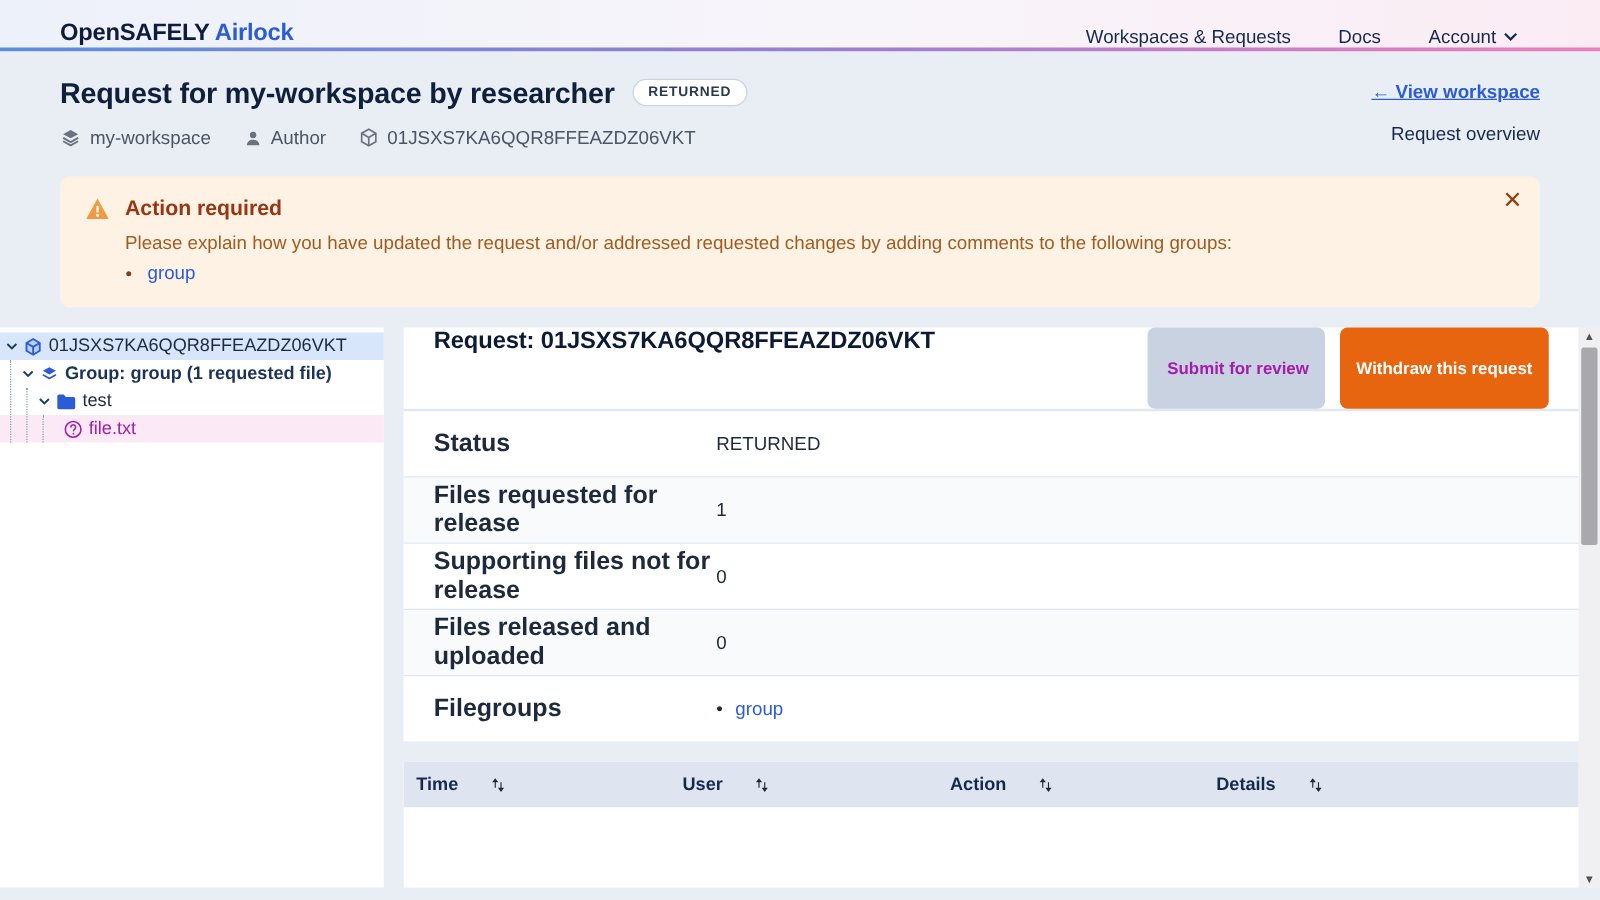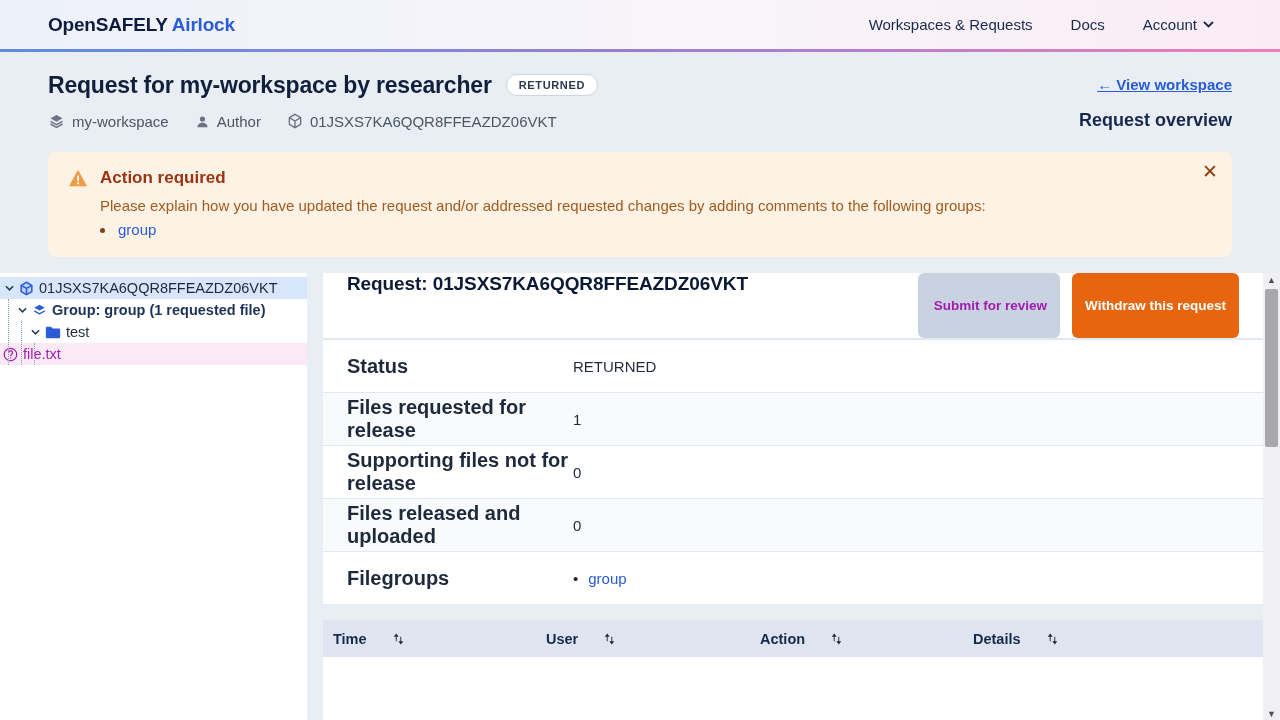--- a/index.html
+++ b/index.html
@@ -1,20 +1,20 @@
 <!DOCTYPE html>
 <html><head>
 <meta charset="utf-8">
 <style>
   * { margin:0; padding:0; box-sizing:border-box; }
   html,body { width:1280px; height:720px; overflow:hidden; }
   body { font-family:"Liberation Sans", sans-serif; background:#e9eef4; color:#1e293b; }
 
   
-  .nav { height:52px; display:flex; align-items:center; justify-content:space-between;
+  .nav { height:41px; display:flex; align-items:flex-end; justify-content:space-between;
          padding:0 66px 0 48px;
          background:linear-gradient(90deg,#edf1fa 0%,#f8f5fa 55%,#fbecf4 100%);
          border-bottom:3px solid;
          border-image:linear-gradient(90deg,#5c8edb 0%,#9b7ed2 50%,#ec7fbb 100%) 1; }
   .brand { font-size:19px; font-weight:800; letter-spacing:-0.2px; cursor:pointer; }
   .brand .b1 { color:#0d1b3e; }
   .brand .b2 { color:#2a5cd7; }
   .nav-items { display:flex; align-items:center; gap:38px; }
   .nav-link { font-size:15px; font-weight:400; color:#16294d; cursor:pointer; display:flex; align-items:center; gap:6px; }
   .chev-sm svg { display:block; }
@@ -24,21 +24,21 @@
   .ph-left {}
   .title-row { display:flex; align-items:center; gap:14px; height:34px; }
   .page-title { font-size:23px; font-weight:700; color:#10203c; letter-spacing:-0.2px; }
   .badge { background:#fff; border:1px solid #cbd5e1; color:#2b3950; font-size:11px; font-weight:700;
            letter-spacing:0.06em; padding:4px 12px; border-radius:999px; }
   .meta-row { display:flex; align-items:center; gap:26px; margin-top:9px; height:20px; }
   .meta-item { display:flex; align-items:center; gap:7px; color:#4b5563; font-size:15px; }
   .meta-item svg { display:block; }
   .ph-right { text-align:right; padding-top:8px; }
   .view-ws { color:#2a5cd7; font-size:15px; font-weight:600; text-decoration:underline; cursor:pointer; display:inline-block; }
-  .req-overview { margin-top:16px; font-size:18px; font-weight:700; color:#16294d; cursor:pointer; }
+  .req-overview { margin-top:16px; font-size:15px; font-weight:400; color:#16294d; cursor:pointer; }
 
   
   .alert { position:relative; margin:21px 48px 0 48px; height:105px; background:#fdf2e4;
            border-radius:8px; padding:16px 20px 0 20px; }
   .alert-head { display:flex; align-items:center; gap:12px; }
   .warn-icon svg { display:block; }
   .alert-title { font-size:17px; font-weight:800; color:#9a3412; }
   .alert-body { margin:9px 0 0 32px; font-size:15px; color:#a05c20; }
   .alert-list { margin:7px 0 0 48px; color:#7a4512; }
   .alert-list li { font-size:15px; padding-left:2px; }
@@ -52,21 +52,21 @@
   
   .sidebar { position:relative; width:307px; background:#fff; flex:none; padding-top:4px; font-size:14.5px; }
   .trow { height:22px; display:flex; align-items:center; cursor:pointer; white-space:nowrap; }
   .trow .chev { width:14px; display:flex; justify-content:center; flex:none; }
   .trow .ticon { margin:0 5px 0 3px; display:flex; flex:none; }
   .tlabel { color:#1e293b; }
   .trow.sel { background:#d8e6fb; }
   .trow.lvl0 { padding-left:2px; }
   .trow.lvl1 { padding-left:15px; }
   .trow.lvl2 { padding-left:28px; }
-  .trow.lvl3 { }
+  .trow.lvl3 { padding-left:48px; }
   .trow.grp .tlabel { font-weight:700; color:#1c3257; }
   .trow.file { background:#fbe9f6; }
   .trow.file .tlabel { color:#a21caf; }
   .guide { position:absolute; border-left:1px dotted #8aa0b8; width:0; }
   .g1 { left:8px;  top:26px; height:66px; }
   .g2 { left:21px; top:48px; height:44px; }
   .g3 { left:34px; top:70px; height:22px; }
 
   
   .main { flex:1; margin-left:16px; display:flex; flex-direction:column; min-width:0; }

